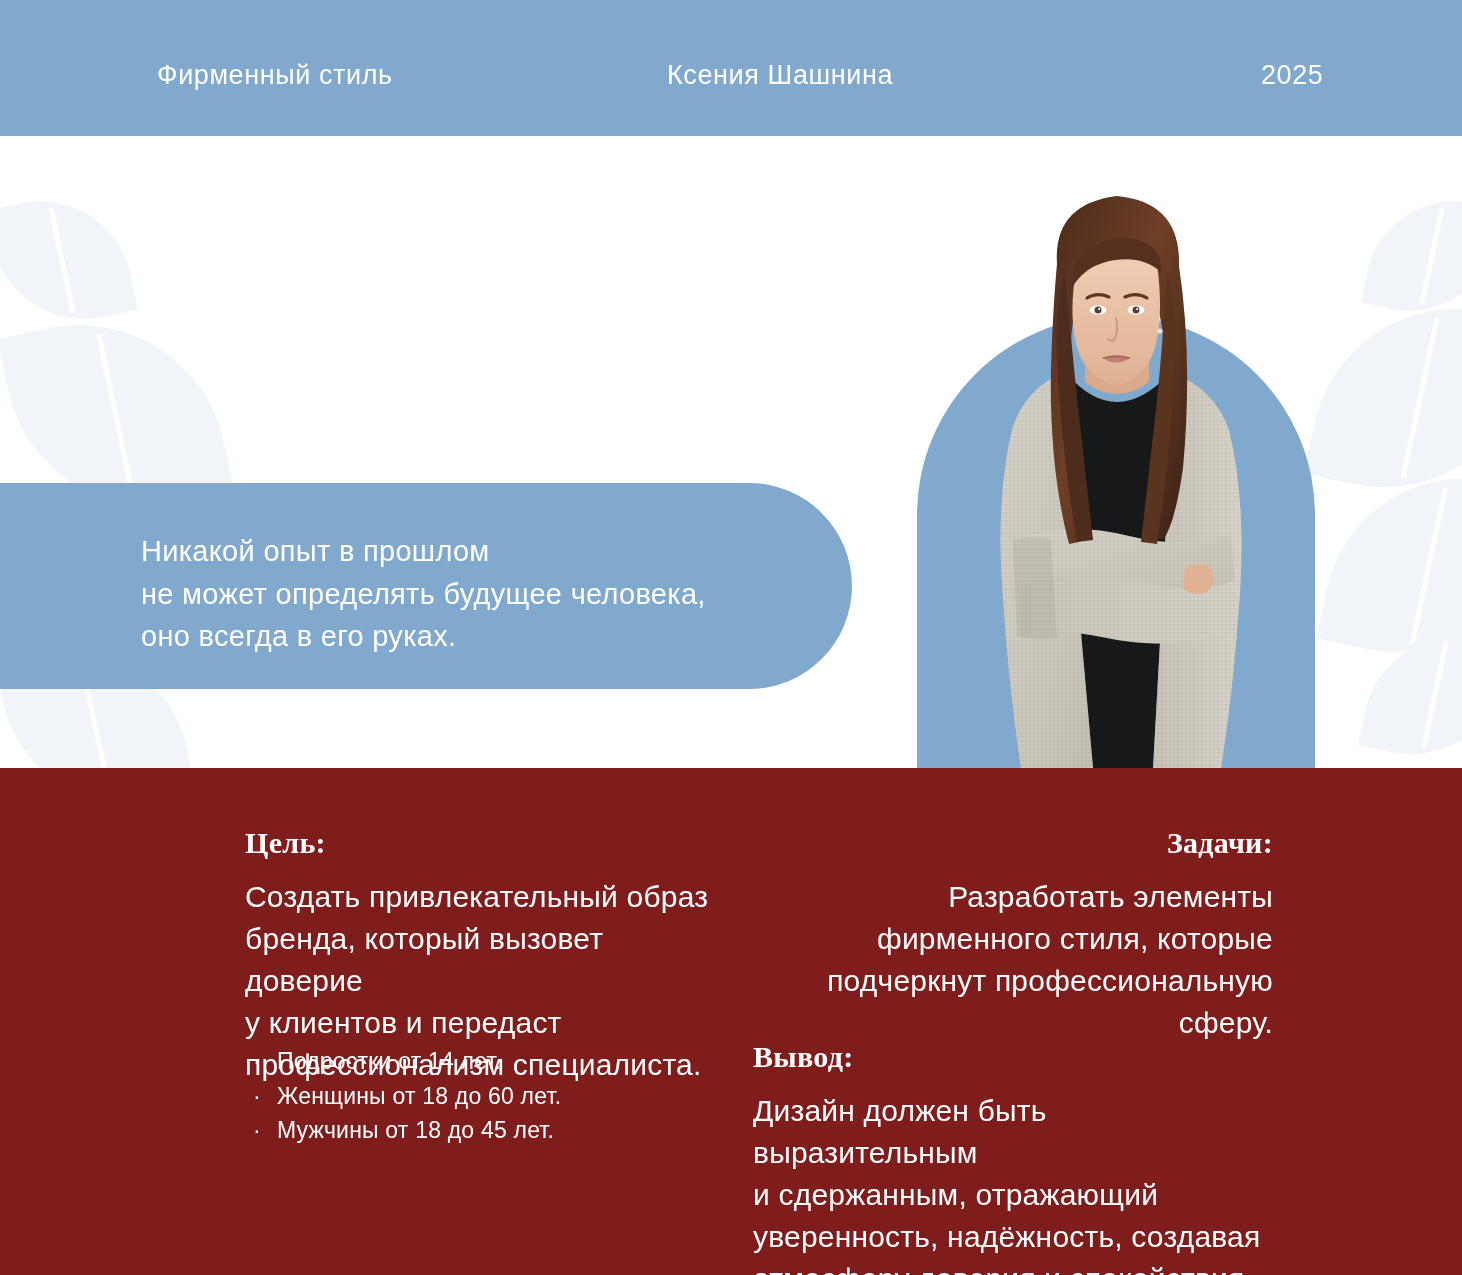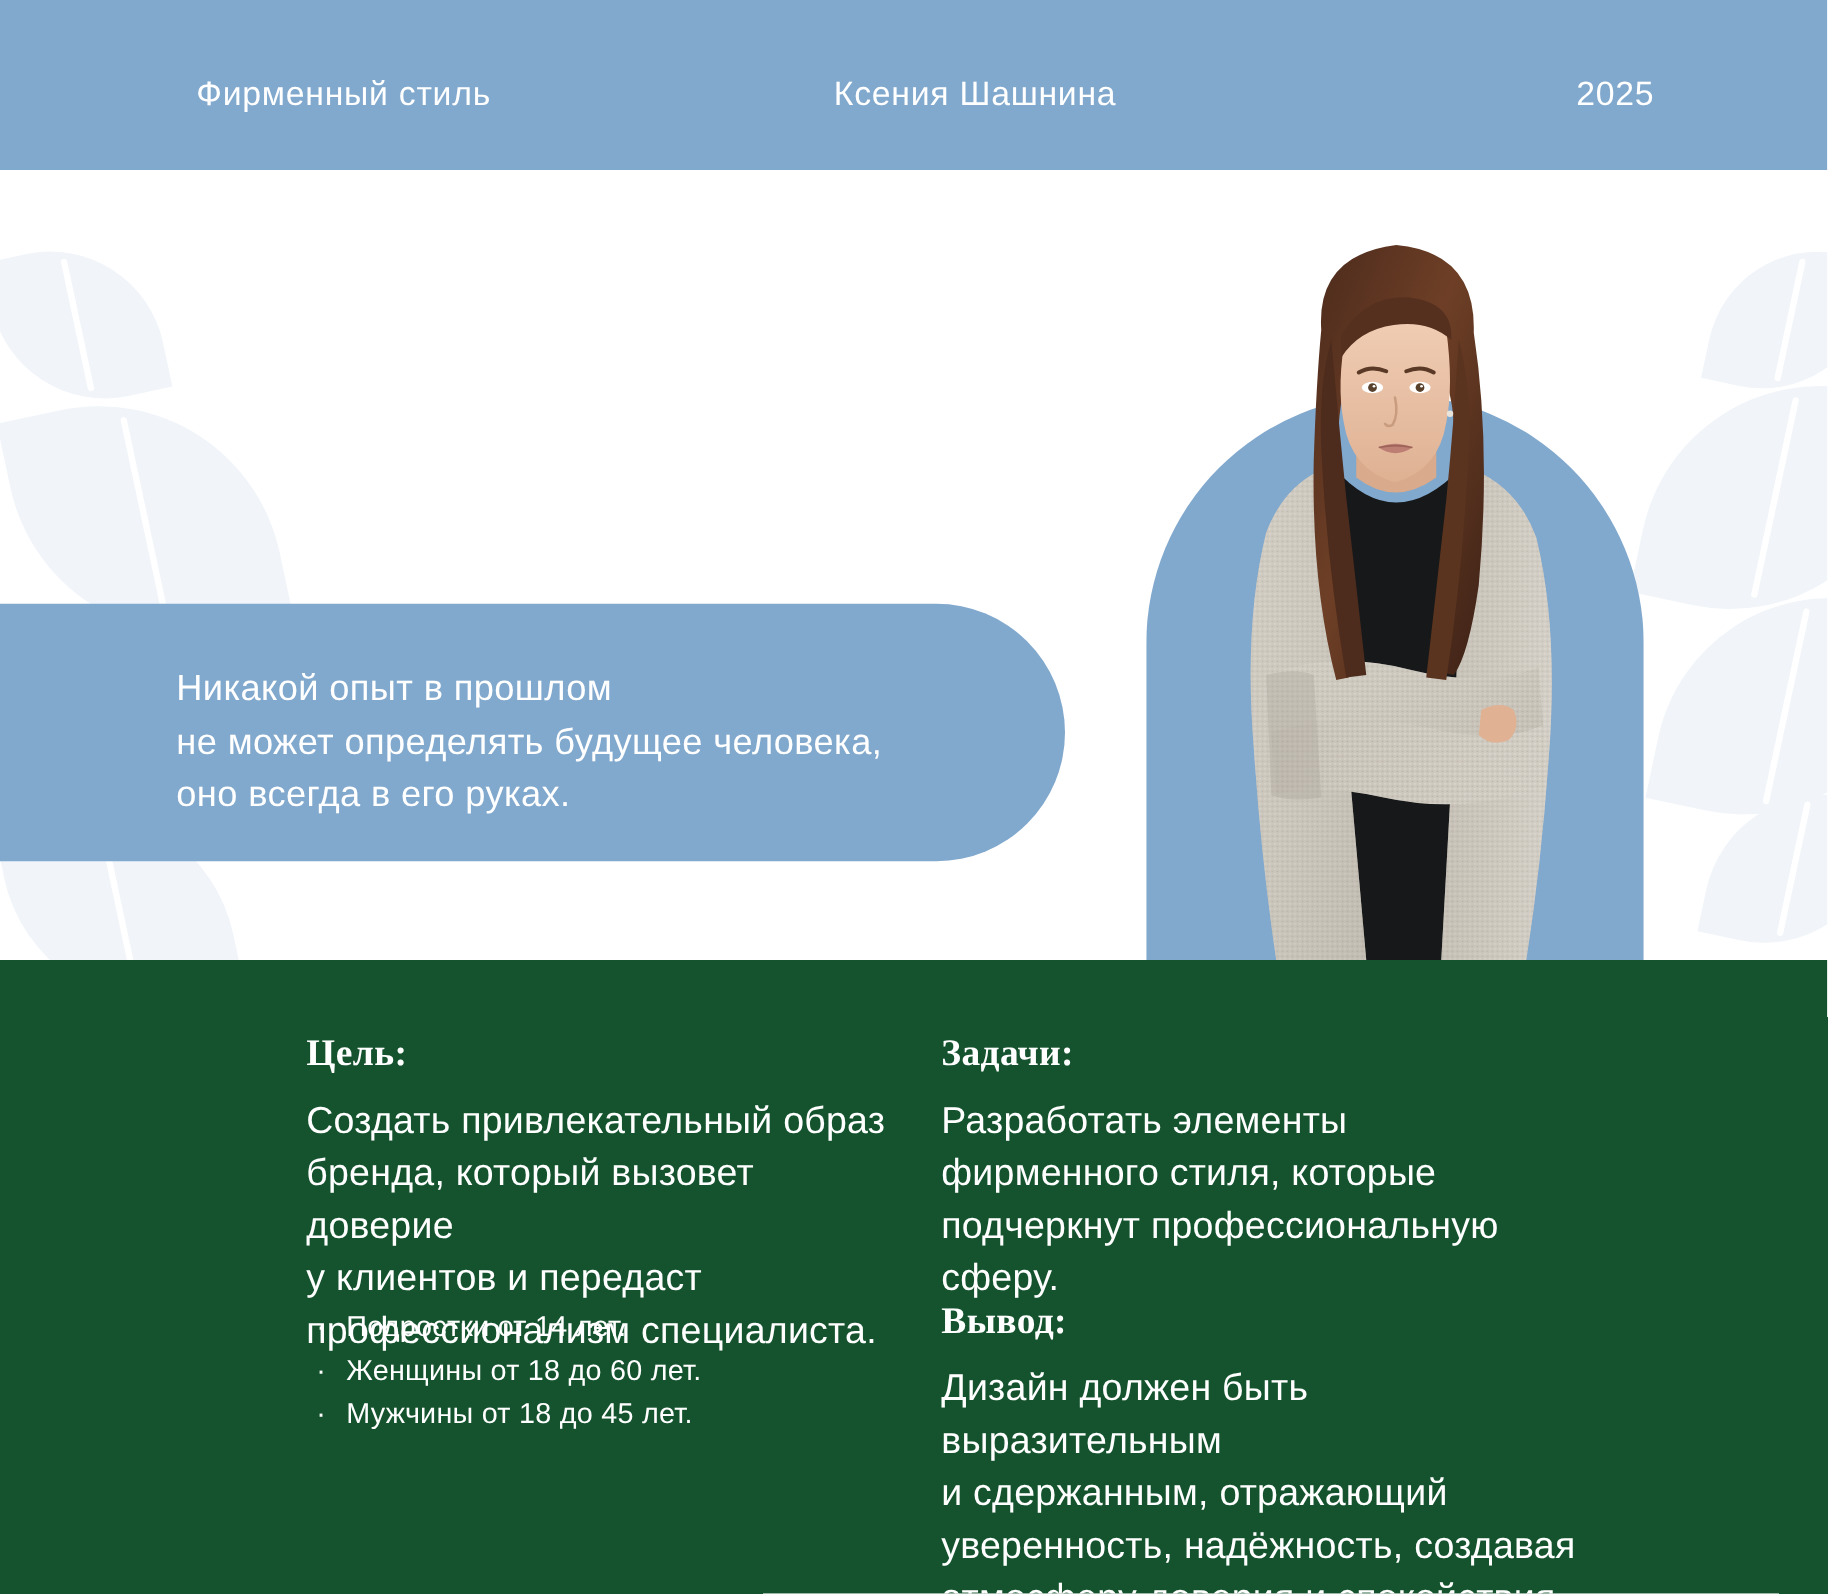--- a/index.html
+++ b/index.html
@@ -148,21 +148,21 @@
     font-weight:300;
     line-height:1.47;
     letter-spacing:0.3px;
     z-index:6;
     white-space:pre-line;
   }
 
   
   .bottom {
     position:absolute; left:0; top:768px; width:1462px; height:507px;
-    background:#14532d; z-index:7;
+    background:#7f1d1d; z-index:7;
   }
   .cols {
     position:absolute; left:0; top:0; width:100%; height:100%;
   }
   .col { position:absolute; top:0; }
   .col-left  { left:245px; width:470px; }
   .col-right { left:753px; width:520px; }
 
   .blk { position:absolute; }
   .blk-h {
@@ -193,21 +193,21 @@
   }
   .bullets li .dot {
     position:absolute; left:8px; top:0;
     font-size:23px; line-height:1.50;
     color:#ffffff;
   }
 
   
   .b-goal     { left:0; top:58px;  width:470px; }
   .b-audience { left:0; top:272px; width:470px; }
-  .b-tasks    { left:0; top:58px;  width:520px; }
+  .b-tasks    { left:0; top:58px;  width:520px;text-align:right; }
   .b-concl    { left:0; top:272px; width:520px; }
 </style>
 </head>
 <body>
 
 <div id="slide">
 
   <div class="white-panel"></div>
 
   <div class="leaf l1">

